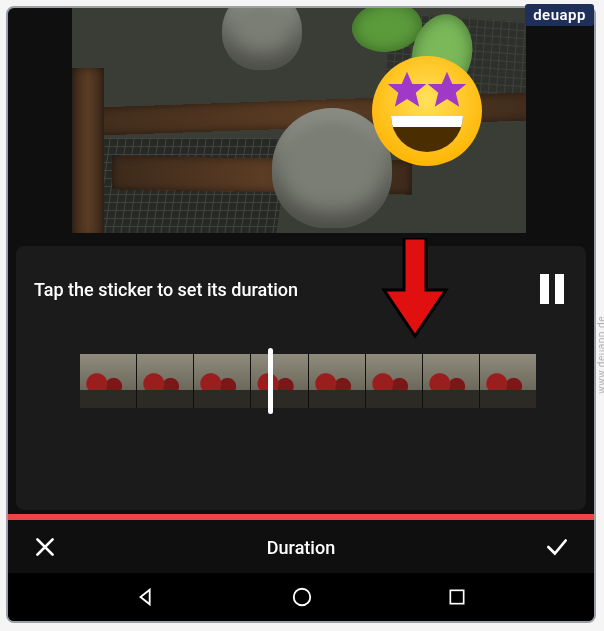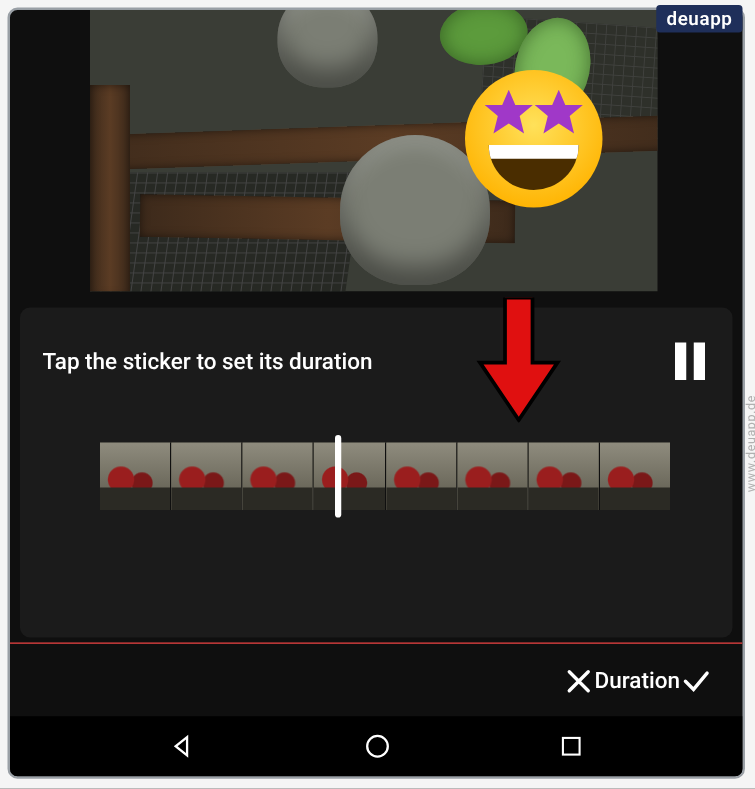--- a/index.html
+++ b/index.html
@@ -127,24 +127,24 @@
     width: 5px; height: 66px;
     background:#fff;
     border-radius: 3px;
   }
 
   
   .duration-bar {
     position:absolute;
     left:0; right:0; top: 506px;
     height: 60px;
-    border-top: 1px solid #ef4444;
+    border-top: 6px solid #ef4444;
     display:flex;
     align-items:center;
-    justify-content:flex-end;
+    justify-content:space-between;
     padding: 0 24px;
   }
   .x-icon, .check-icon { width:26px; height:26px; }
   .x-icon svg, .check-icon svg { width:100%; height:100%; display:block; stroke:#fff; stroke-width:2.5; fill:none; stroke-linecap:round; }
   .duration-label { color:#fff; font-size:18px; font-weight:500; }
 
   
   .navbar {
     position:absolute;
     left:0; right:0; bottom:0;

